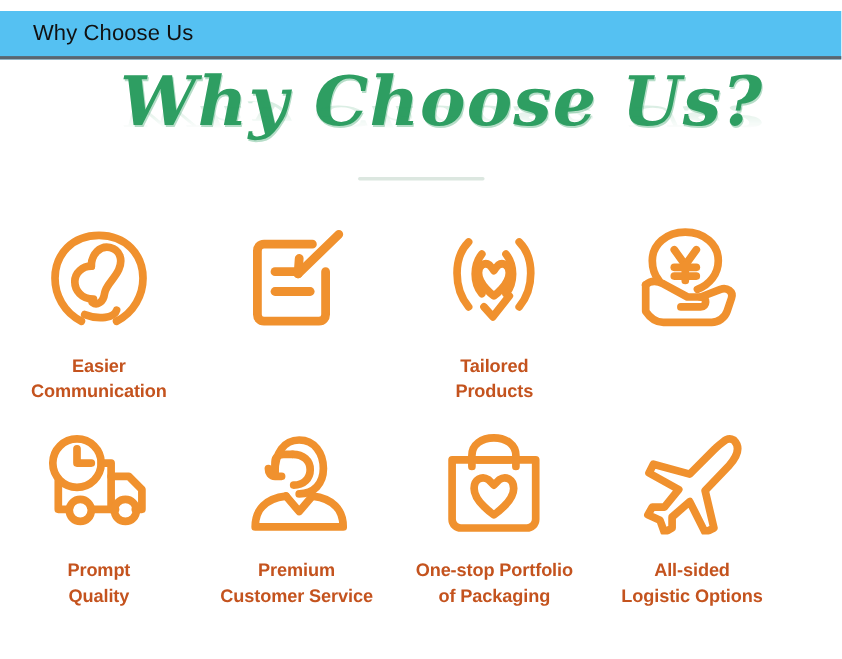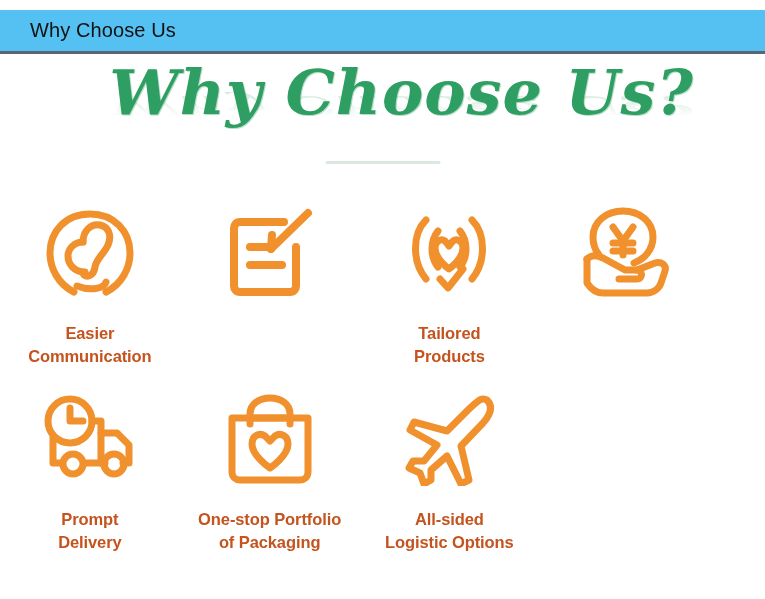--- a/index.html
+++ b/index.html
@@ -211,23 +211,37 @@
         <path d="M14 42 V68 H22"></path>
         <path d="M45 68 H62"></path>
         <path d="M53 26 H62 V68"></path>
         <path d="M62 38 H78 L90 50 V68 H84"></path>
         <path d="M62 68 H66"></path>
         <circle cx="34" cy="69" r="10"></circle>
         <circle cx="75" cy="69" r="10"></circle>
       </svg>
     </div>
     <div class="cell-label">Prompt
-Delivery</div>
-  </div>
-
+Quality</div>
+  </div>
+
+  <div class="cell">
+    <div class="icon-box">
+      <svg width="100" height="90" viewBox="0 0 100 90" fill="none" stroke="#f0912e" stroke-width="7" stroke-linecap="round" stroke-linejoin="round">
+        <path d="M30 34 C30 17 38 5 52 5 C66 5 74 17 74 31 C74 45 65 54 52 54"></path>
+        <path d="M30 34 V25 C30 20 34 18 38 18 H46"></path>
+        <path d="M46 18 C56 18 62 24 62 32 C62 40 56 46 47 46"></path>
+        <path d="M36 38 H30 C26 38 24 35 24 31"></path>
+        <path d="M40 56 L52 70 L64 56"></path>
+        <path d="M40 56 C22 58 12 68 12 84 H92 C92 68 82 58 64 56"></path>
+      </svg>
+    </div>
+    <div class="cell-label">Premium
+Customer Service</div>
+  </div>
 
   <div class="cell">
     <div class="icon-box">
       <svg width="96" height="92" viewBox="0 0 96 92" fill="none" stroke="#f0912e" stroke-width="7" stroke-linecap="round" stroke-linejoin="round">
         <path d="M10 24 H86 V78 C86 83 82 86 78 86 H18 C14 86 10 83 10 78 Z"></path>
         <path d="M28 30 V20 C28 10 37 4 48 4 C59 4 68 10 68 20 V30"></path>
         <path d="M33 24 H63"></path>
         <path d="M48 74 C48 74 30 62 30 50 C30 42 37 38 43 42 C45 44 48 47 48 47 C48 47 51 44 53 42 C59 38 66 42 66 50 C66 62 48 74 48 74 Z"></path>
       </svg>
     </div>

